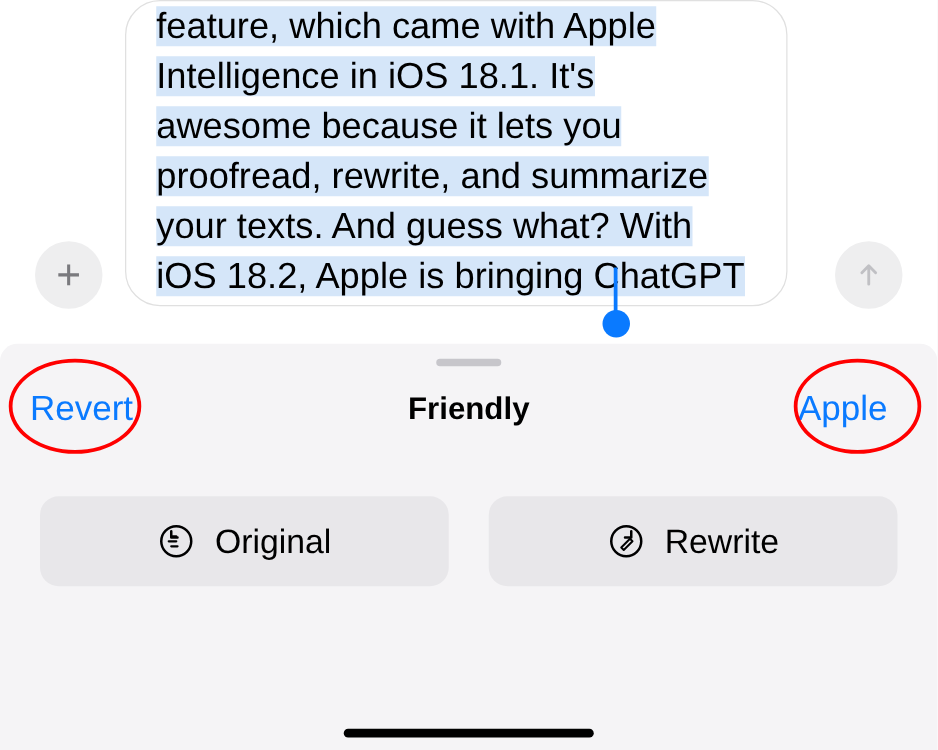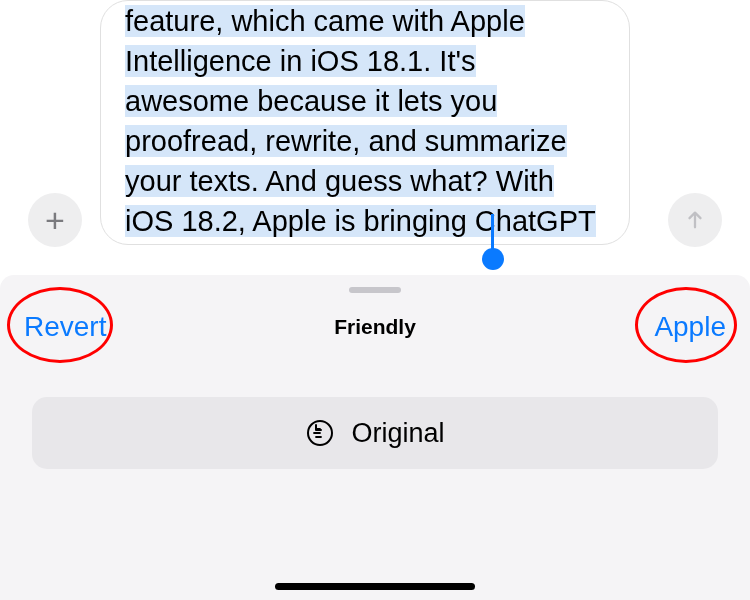--- a/index.html
+++ b/index.html
@@ -105,25 +105,25 @@
       width: 52px;
       height: 6px;
       background: #c7c6cb;
       border-radius: 3px;
       margin: 0 auto;
     }
     .sheet-header {
       display: flex;
       align-items: center;
       justify-content: space-between;
-      padding: 18px 24px 0 24px;
+      padding: 18px 40px 0 24px;
       position: relative;
     }
     .sheet-title {
-      font-size: 21px;
+      font-size: 25px;
       font-weight: 700;
       color: #000;
       position: absolute;
       left: 50%;
       transform: translateX(-50%);
     }
     .sheet-link {
       font-size: 28px;
       color: #0a7aff;
       cursor: pointer;
@@ -210,18 +210,27 @@
   <div class="button-row">
     <div class="action-button">
       <svg viewBox="0 0 30 30">
         <circle cx="15" cy="15" r="12" stroke="#000" stroke-width="2" fill="none"></circle>
         <path d="M11 7 L11 12 L16 12" stroke="#000" stroke-width="2" fill="none" stroke-linecap="round" stroke-linejoin="round"></path>
         <path d="M11 12 A 9 9 0 1 1 7 20" stroke="#000" stroke-width="0" fill="none"></path>
         <path d="M9 15 L15 15 M11 11 L15 11 M11 19 L16 19" stroke="#000" stroke-width="1.8" fill="none" stroke-linecap="round"></path>
       </svg>
       <span>Original</span>
     </div>
+    <div class="action-button">
+      <svg viewBox="0 0 30 30">
+        <circle cx="15" cy="15" r="12" stroke="#000" stroke-width="2" fill="none"></circle>
+        <path d="M19 7 L19 12 L14 12" stroke="#000" stroke-width="2" fill="none" stroke-linecap="round" stroke-linejoin="round"></path>
+        <path d="M14 10 L20 16 M14 16 L17 13" stroke="#000" stroke-width="0" fill="none"></path>
+        <path d="M11 20 L18 13 L20 15 L13 22 Z" stroke="#000" stroke-width="1.6" fill="none" stroke-linejoin="round"></path>
+      </svg>
+      <span>Rewrite</span>
+    </div>
   </div>
   <div class="home-indicator"></div>
 </div>
 
 <div class="circle-annotation circle-left"></div>
 <div class="circle-annotation circle-right"></div>
 
 </body></html>

